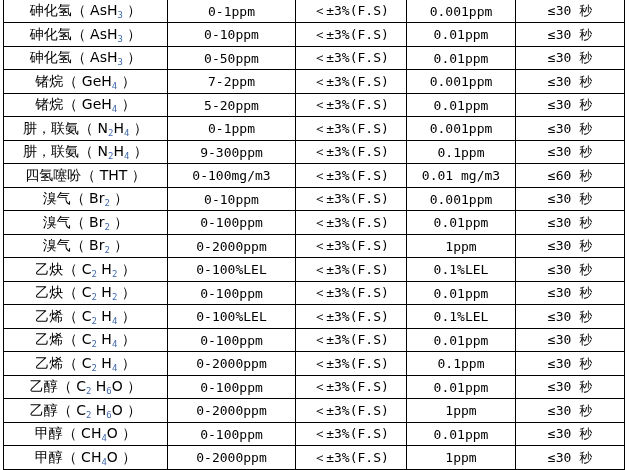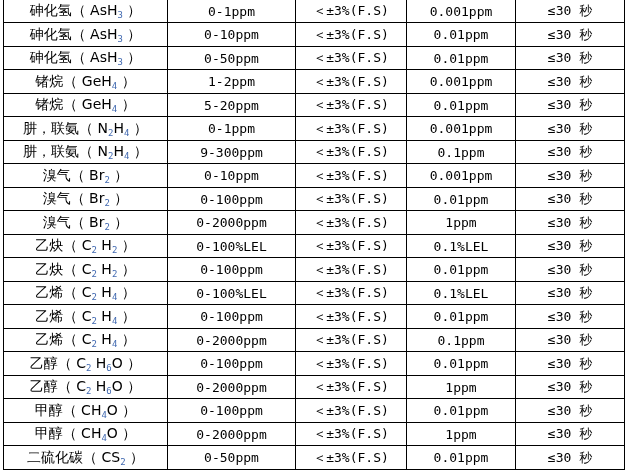--- a/index.html
+++ b/index.html
@@ -72,21 +72,21 @@
       </tr>
       <tr>
         <td class="gas">砷化氢（ AsH<span class="sub">3</span> ）</td>
         <td>0-50ppm</td>
         <td>＜±3%(F.S)</td>
         <td>0.01ppm</td>
         <td>≤30 秒</td>
       </tr>
       <tr>
         <td class="gas">锗烷（ GeH<span class="sub">4</span> ）</td>
-        <td>1-2ppm</td>
+        <td>7-2ppm</td>
         <td>＜±3%(F.S)</td>
         <td>0.001ppm</td>
         <td>≤30 秒</td>
       </tr>
       <tr>
         <td class="gas">锗烷（ GeH<span class="sub">4</span> ）</td>
         <td>5-20ppm</td>
         <td>＜±3%(F.S)</td>
         <td>0.01ppm</td>
         <td>≤30 秒</td>
@@ -99,20 +99,27 @@
         <td>≤30 秒</td>
       </tr>
       <tr>
         <td class="gas">肼，联氨（ N<span class="sub">2</span>H<span class="sub">4</span> ）</td>
         <td>9-300ppm</td>
         <td>＜±3%(F.S)</td>
         <td>0.1ppm</td>
         <td>≤30 秒</td>
       </tr>
       <tr>
+        <td class="gas">四氢噻吩（ THT ）</td>
+        <td>0-100mg/m3</td>
+        <td>＜±3%(F.S)</td>
+        <td>0.01 mg/m3</td>
+        <td>≤60 秒</td>
+      </tr>
+      <tr>
         <td class="gas">溴气（ Br<span class="sub">2</span> ）</td>
         <td>0-10ppm</td>
         <td>＜±3%(F.S)</td>
         <td>0.001ppm</td>
         <td>≤30 秒</td>
       </tr>
       <tr>
         <td class="gas">溴气（ Br<span class="sub">2</span> ）</td>
         <td>0-100ppm</td>
         <td>＜±3%(F.S)</td>
@@ -180,23 +187,16 @@
         <td>0-100ppm</td>
         <td>＜±3%(F.S)</td>
         <td>0.01ppm</td>
         <td>≤30 秒</td>
       </tr>
       <tr>
         <td class="gas">甲醇（ CH<span class="sub">4</span>O ）</td>
         <td>0-2000ppm</td>
         <td>＜±3%(F.S)</td>
         <td>1ppm</td>
-        <td>≤30 秒</td>
-      </tr>
-      <tr>
-        <td class="gas">二硫化碳（ CS<span class="sub">2</span> ）</td>
-        <td>0-50ppm</td>
-        <td>＜±3%(F.S)</td>
-        <td>0.01ppm</td>
         <td>≤30 秒</td>
       </tr>
     </tbody>
 </table>
 
 </body></html>

